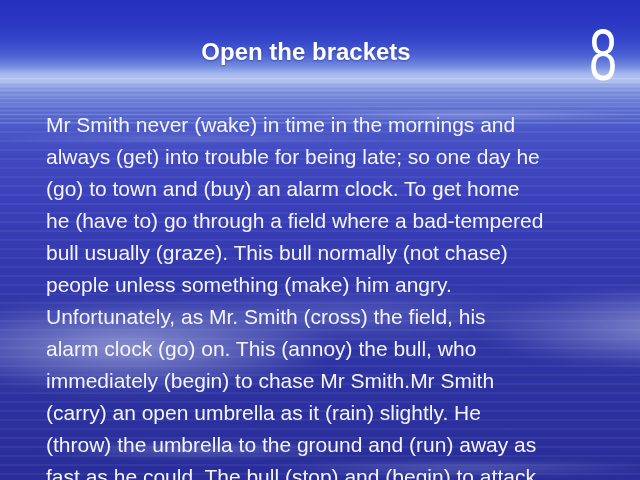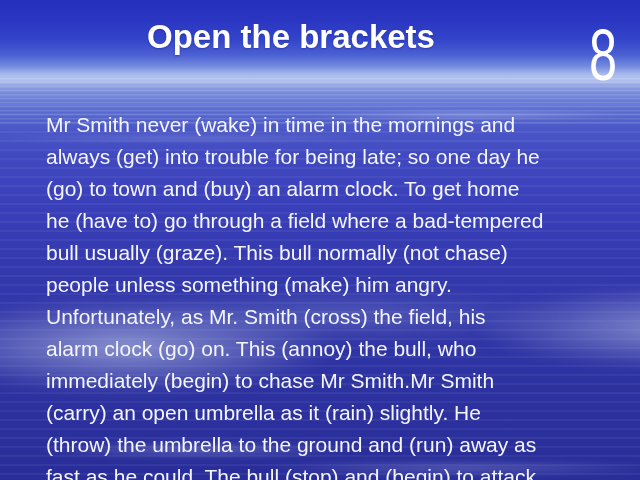--- a/index.html
+++ b/index.html
@@ -88,23 +88,23 @@
   }
   .wisp-low-2 {
     left: 250px; top: 460px; width: 420px; height: 16px;
     background: radial-gradient(ellipse at center, rgba(142,150,212,0.45), transparent 70%);
     filter: blur(3px);
   }
   .title {
     position: absolute;
     left: 0; top: 16px;
     width: 580px;
-    margin: 1px;
+    margin: 16px;
     text-align: center;
-    font-size: 33px;
+    font-size: 24px;
     line-height: 40px;
     font-weight: bold;
     color: #ffffff;
     letter-spacing: 0px;
     text-shadow: 0 1px 2px rgba(25,35,120,0.45);
   }
   .slide-number {
     position: absolute;
     left: 583px; top: 19px;
     width: 40px;

